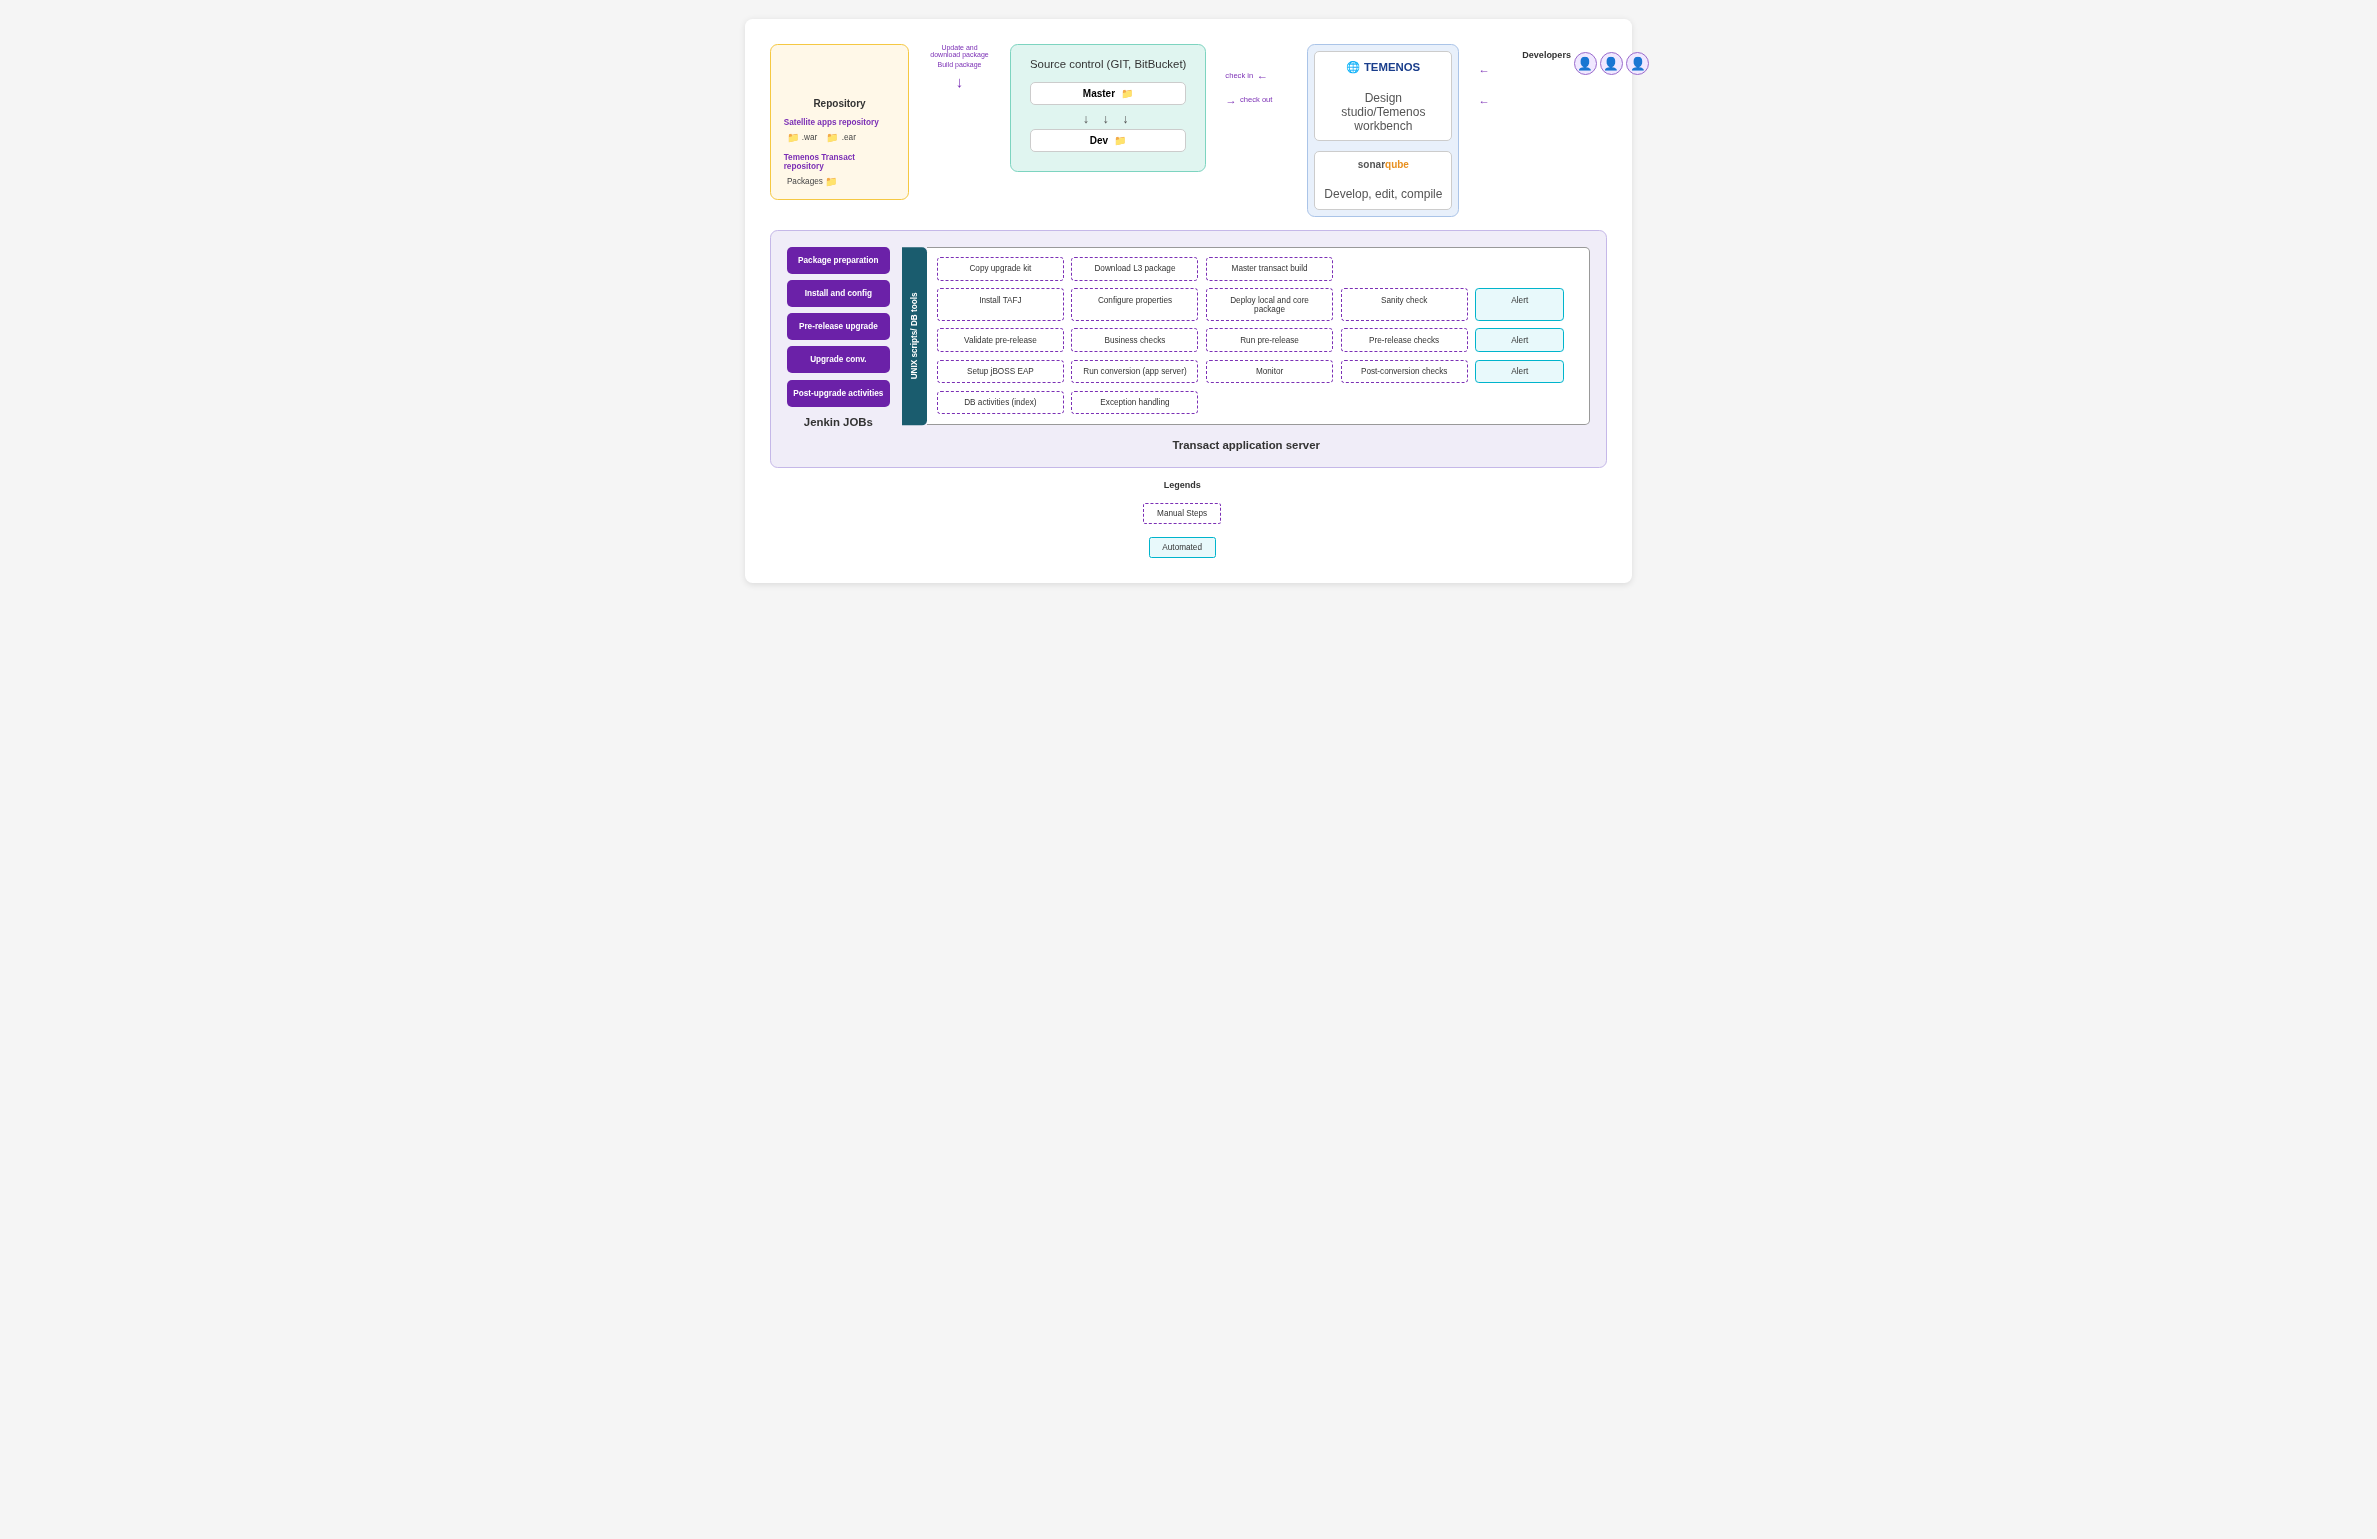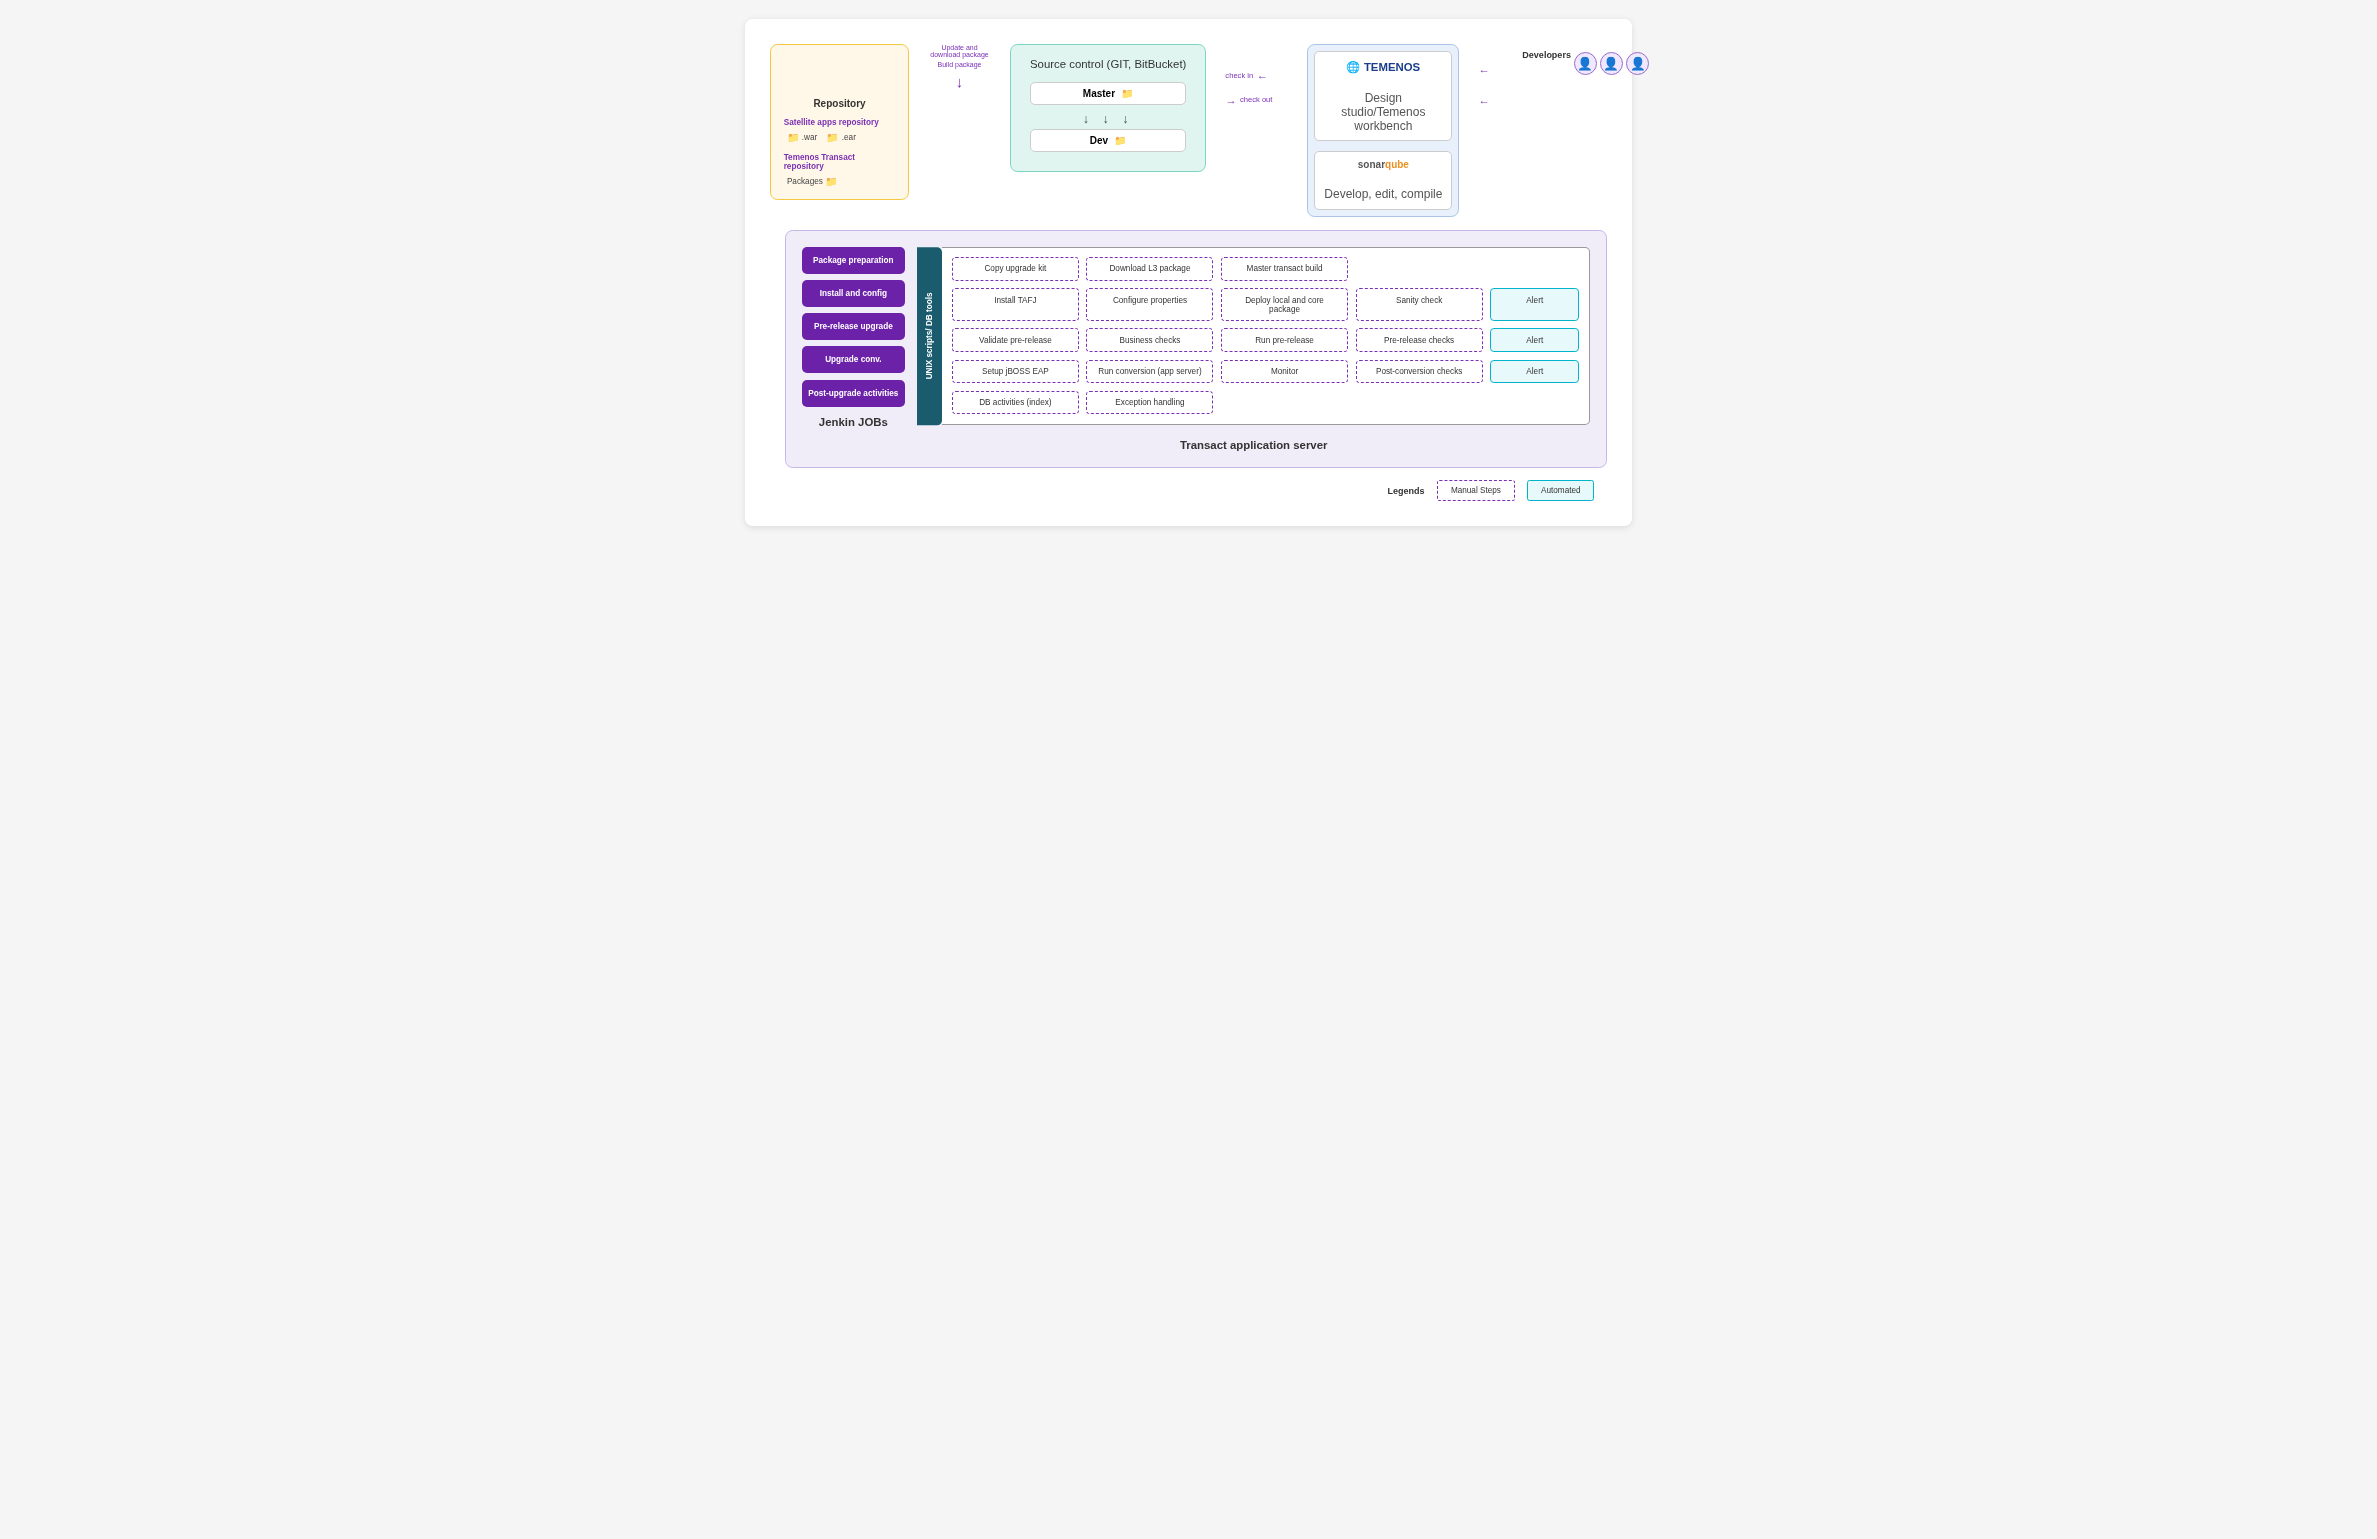--- a/index.html
+++ b/index.html
@@ -168,21 +168,20 @@
     }
 
     
     .bottom-section {
       background: #f0edf8;
       border: 1.3px solid #c5b8e8;
       border-radius: 7.6px;
       padding: 16px;
       display: flex;
       gap: 12.7px;
-      margin-left: 15px;
     }
 
     
     .jenkins-column {
       display: flex;
       flex-direction: column;
       gap: 6.3px;
       min-width: 101px;
     }
     .jenkins-title {
@@ -271,20 +270,21 @@
     }
 
     
     .legend-section {
       display: flex;
       justify-content: flex-end;
       align-items: center;
       gap: 12.7px;
       margin-top: 12.7px;
       padding-right: 12.7px;
+      flex-direction: column;
     }
     .legend-label {
       font-size: 9px;
       font-weight: bold;
       color: #333;
     }
     .legend-item {
       padding: 5px 12.7px;
       font-size: 8.2px;
       border-radius: 2.5px;

